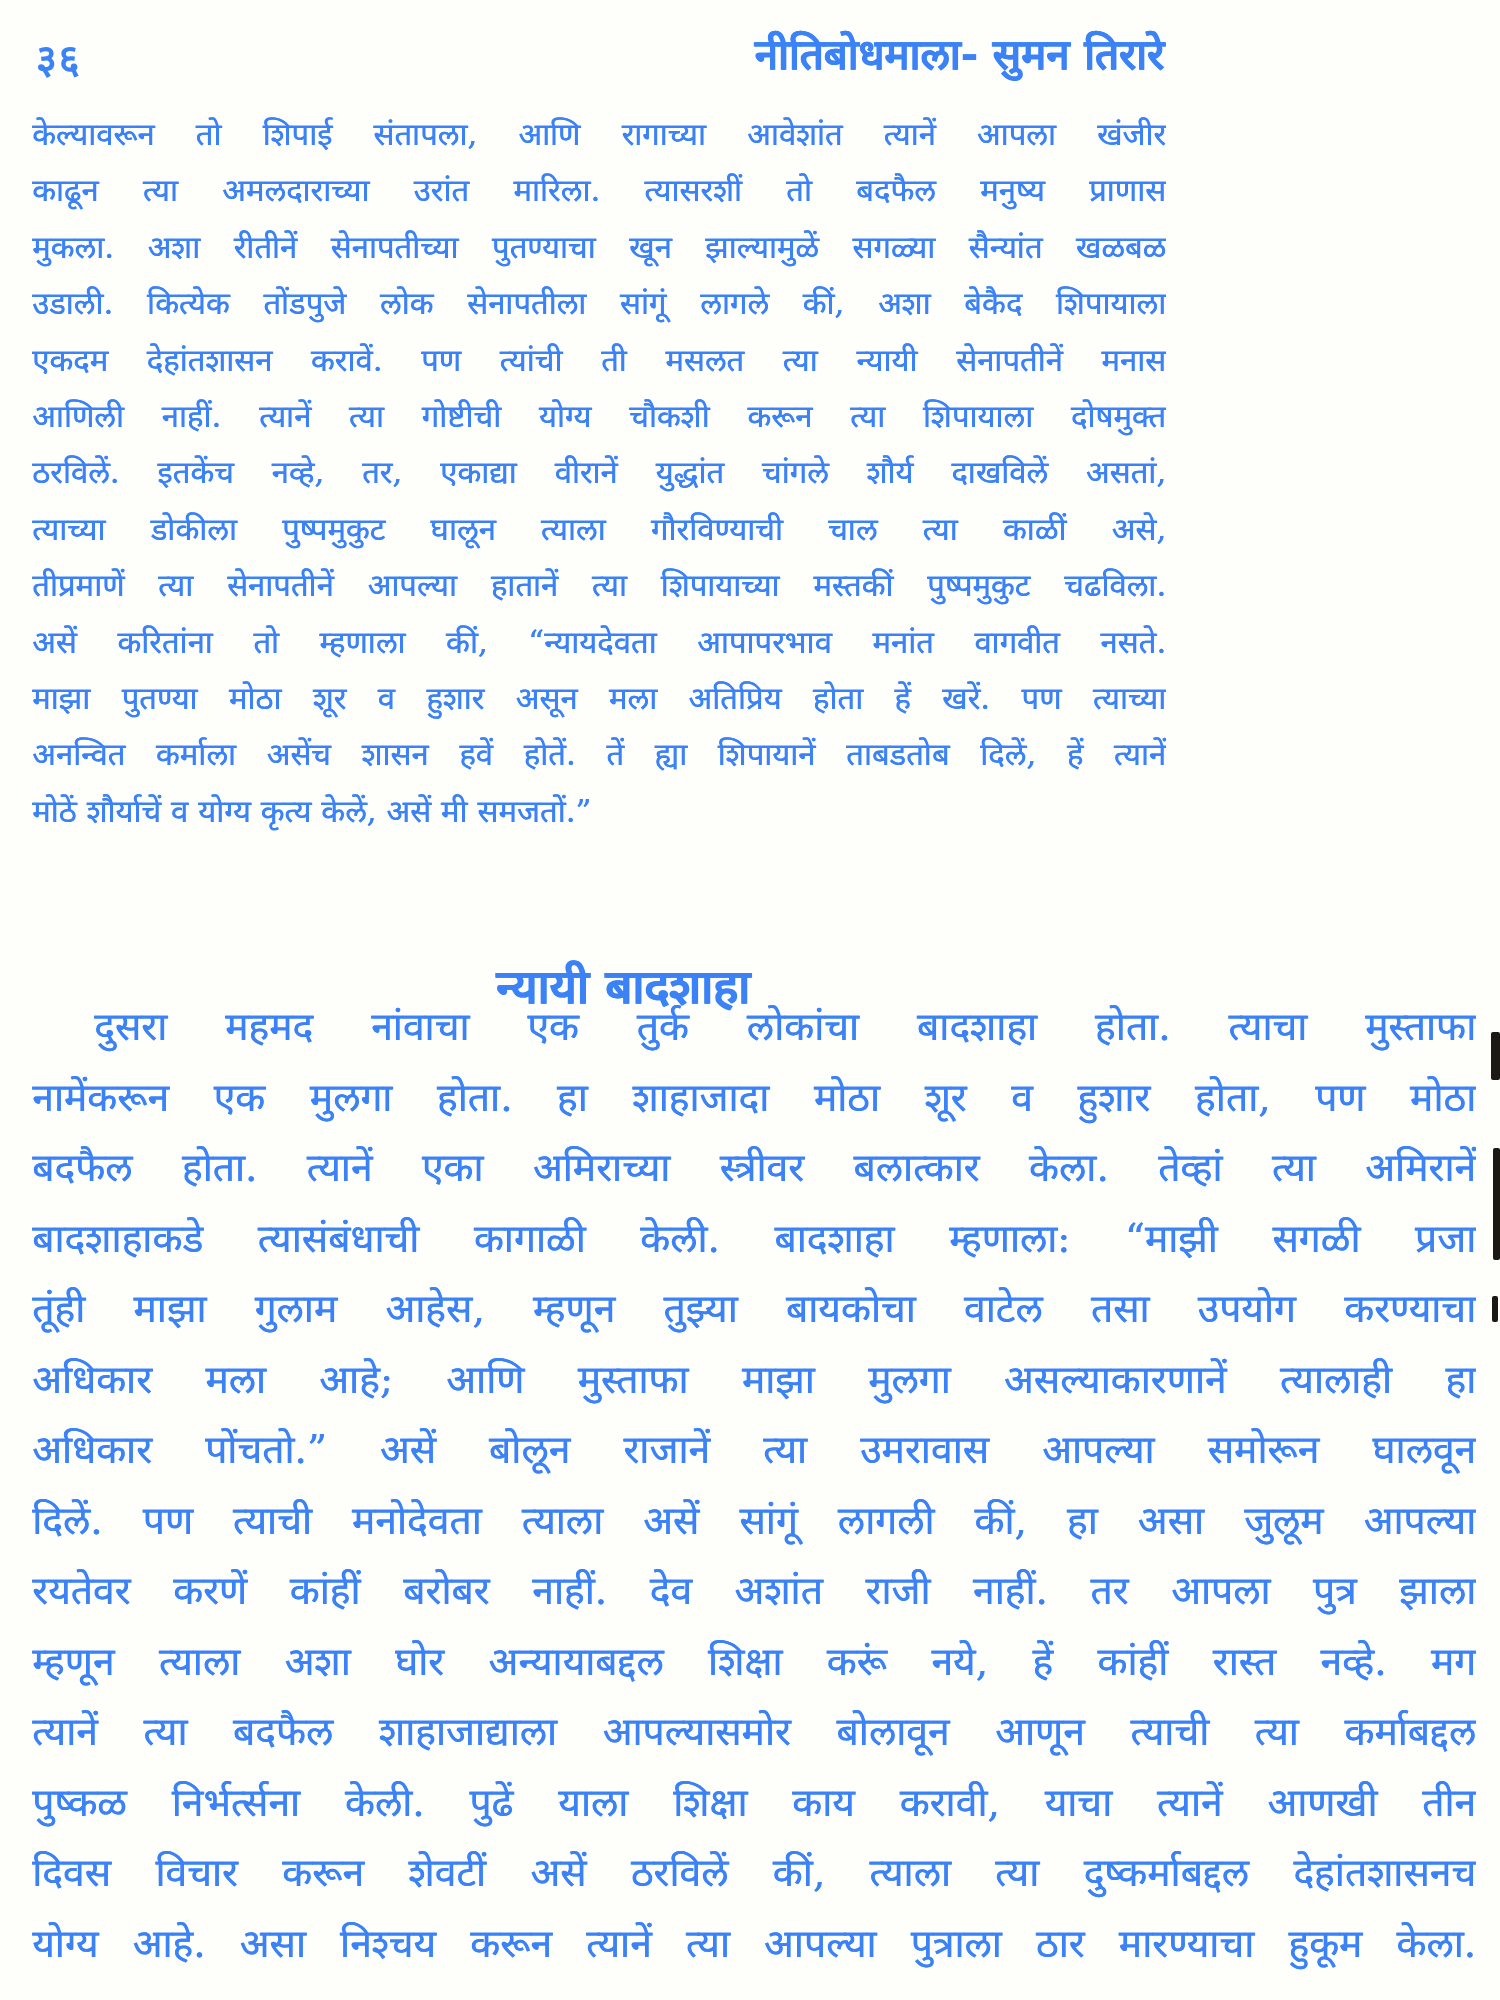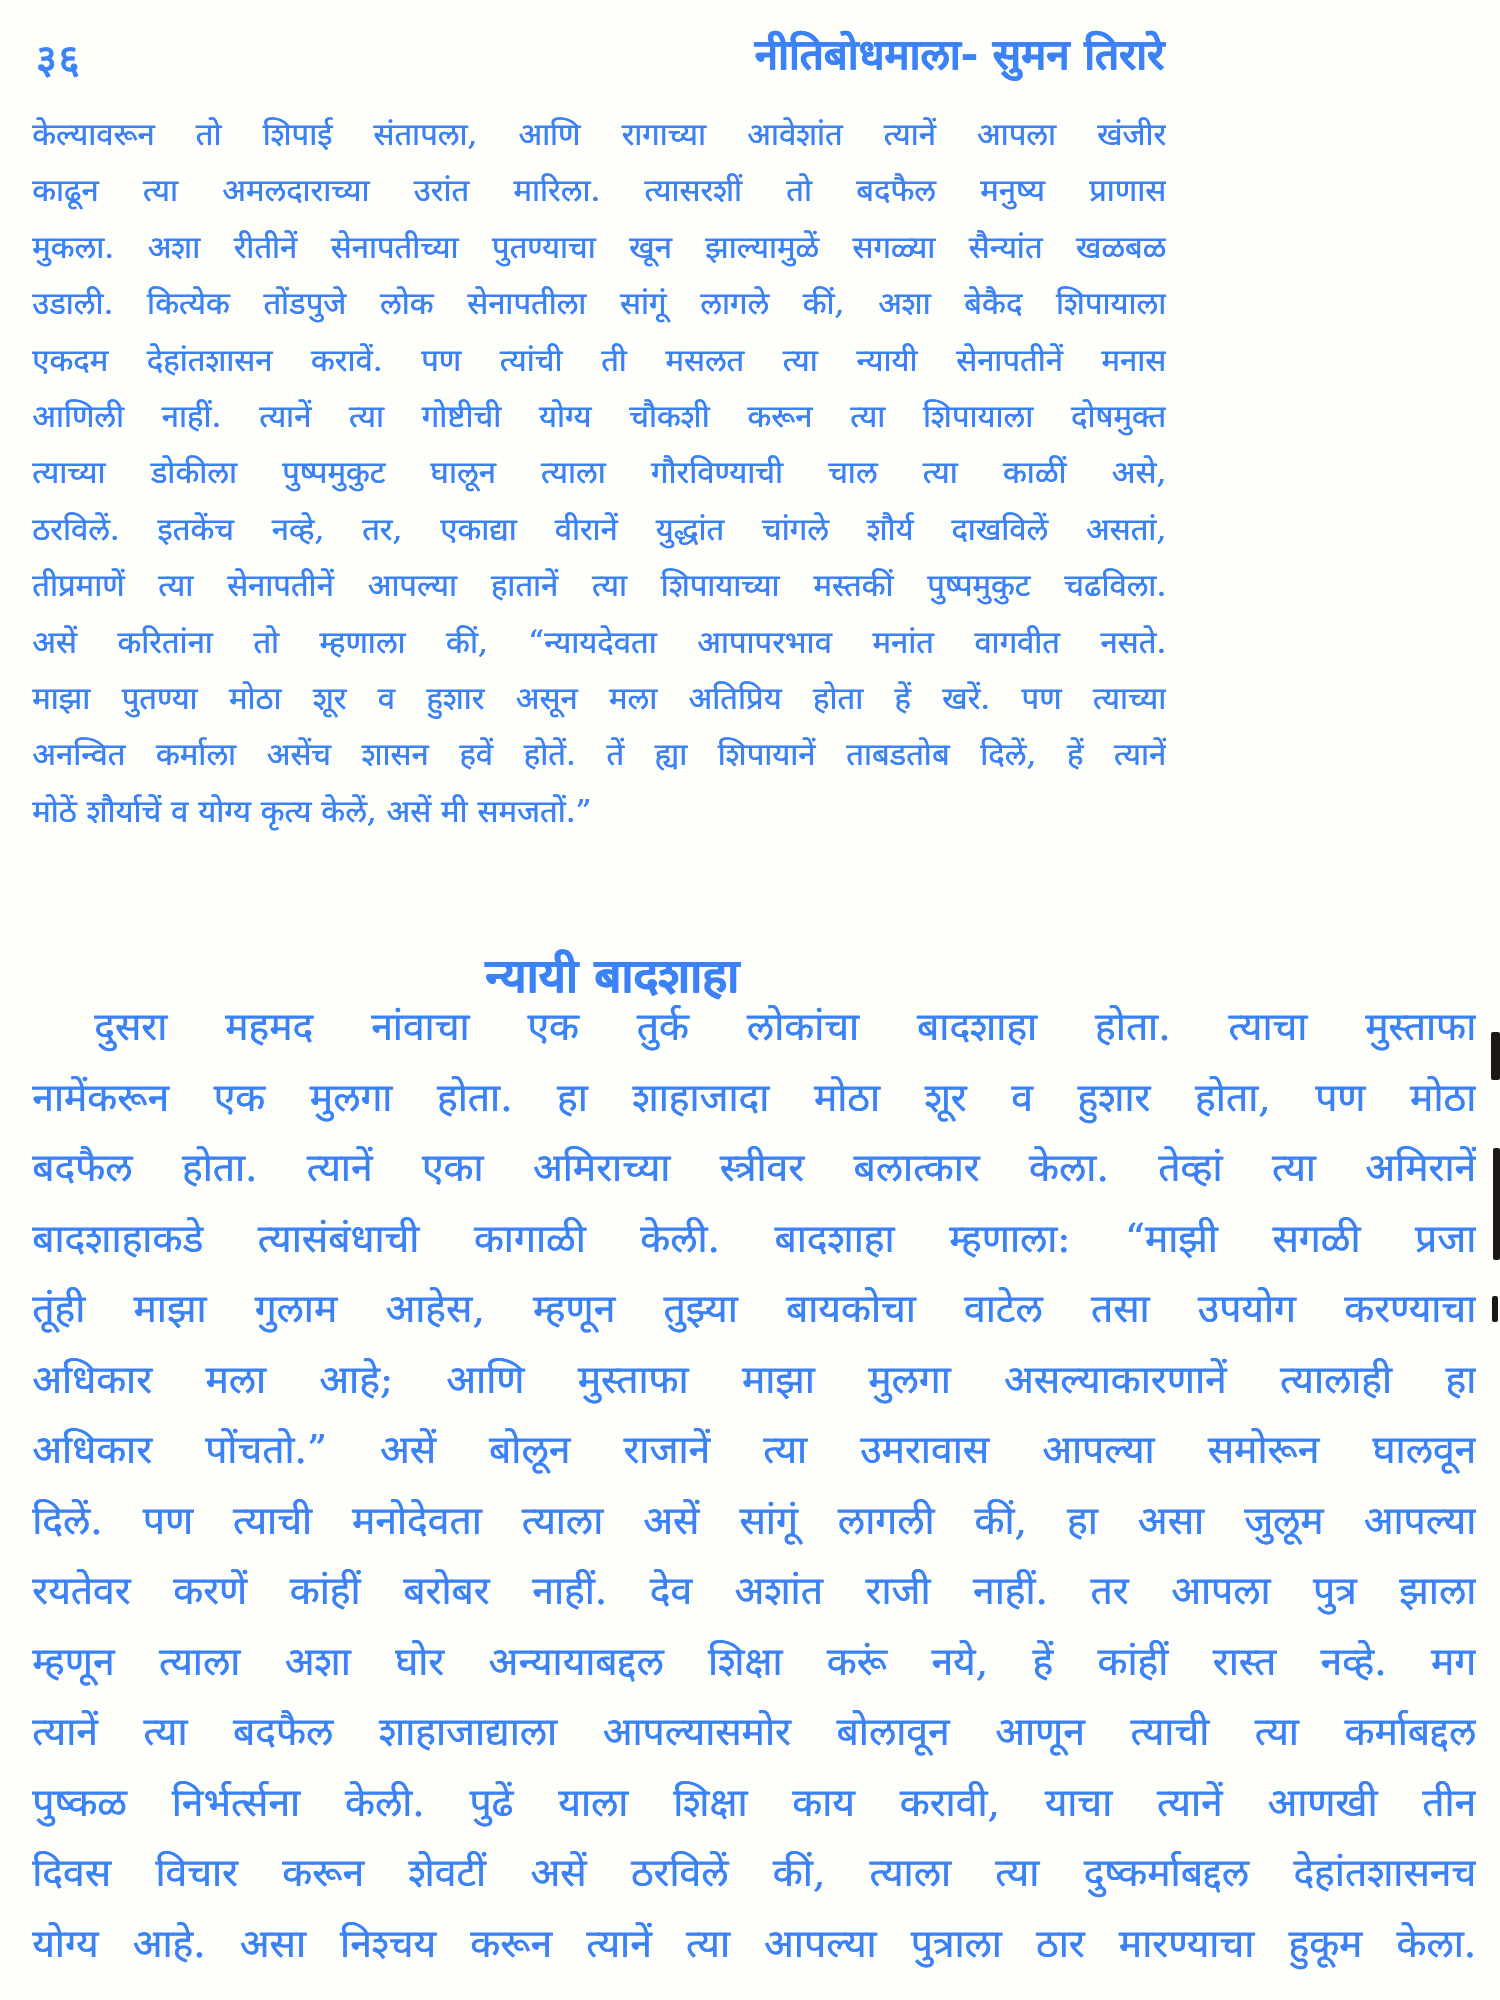--- a/index.html
+++ b/index.html
@@ -48,21 +48,21 @@
     max-height:48.4px;
     text-shadow:0.5px 0 0 currentColor;
     margin-top:8px;
   }
   .para2 .line{max-height:62.5px;}
   .line.left{text-align:left;text-align-last:left;}
   .line.indent{padding-left:62px;}
   
   .heading{
     position:absolute;left:32px;top:942px;width:1160px;
-    margin:0;
+    margin:11px;
     text-align:center;
     font-size:47px;font-weight:bold;
     text-shadow:0.8px 0 0 currentColor;
   }
   
   .artifact{position:absolute;background:#1c1914;border-radius:2px;}
   .a1{right:0px;top:1032px;width:9px;height:48px;}
   .a2{right:0px;top:1148px;width:7px;height:112px;}
   .a3{right:2px;top:1296px;width:6px;height:26px;}
 </style>
@@ -74,22 +74,22 @@
   <span class="pageno">३६</span>
   <span class="htitle">नीतिबोधमाला- सुमन तिरारे</span>
 
   <section class="para para1">
     <div class="line">केल्यावरून तो शिपाई संतापला, आणि रागाच्या आवेशांत त्यानें आपला खंजीर</div>
     <div class="line">काढून त्या अमलदाराच्या उरांत मारिला. त्यासरशीं तो बदफैल मनुष्य प्राणास</div>
     <div class="line">मुकला. अशा रीतीनें सेनापतीच्या पुतण्याचा खून झाल्यामुळें सगळ्या सैन्यांत खळबळ</div>
     <div class="line">उडाली. कित्येक तोंडपुजे लोक सेनापतीला सांगूं लागले कीं, अशा बेकैद शिपायाला</div>
     <div class="line">एकदम देहांतशासन करावें. पण त्यांची ती मसलत त्या न्यायी सेनापतीनें मनास</div>
     <div class="line">आणिली नाहीं. त्यानें त्या गोष्टीची योग्य चौकशी करून त्या शिपायाला दोषमुक्त</div>
+    <div class="line">ठरविलें. इतकेंच नव्हे, तर, एकाद्या वीरानें युद्धांत चांगले शौर्य दाखविलें असतां,</div>
     <div class="line">त्याच्या डोकीला पुष्पमुकुट घालून त्याला गौरविण्याची चाल त्या काळीं असे,</div>
-    <div class="line">ठरविलें. इतकेंच नव्हे, तर, एकाद्या वीरानें युद्धांत चांगले शौर्य दाखविलें असतां,</div>
     <div class="line">तीप्रमाणें त्या सेनापतीनें आपल्या हातानें त्या शिपायाच्या मस्तकीं पुष्पमुकुट चढविला.</div>
     <div class="line">असें करितांना तो म्हणाला कीं, “न्यायदेवता आपापरभाव मनांत वागवीत नसते.</div>
     <div class="line">माझा पुतण्या मोठा शूर व हुशार असून मला अतिप्रिय होता हें खरें. पण त्याच्या</div>
     <div class="line">अनन्वित कर्माला असेंच शासन हवें होतें. तें ह्या शिपायानें ताबडतोब दिलें, हें त्यानें</div>
     <div class="line left">मोठें शौर्याचें व योग्य कृत्य केलें, असें मी समजतों.”</div>
   </section>
 
   <h2 class="heading">न्यायी बादशाहा</h2>
 
   <section class="para para2">

